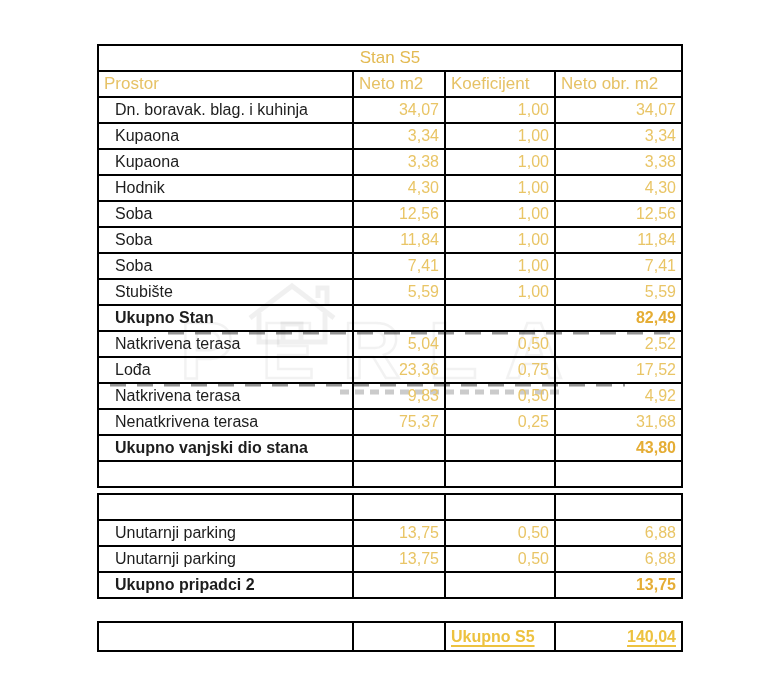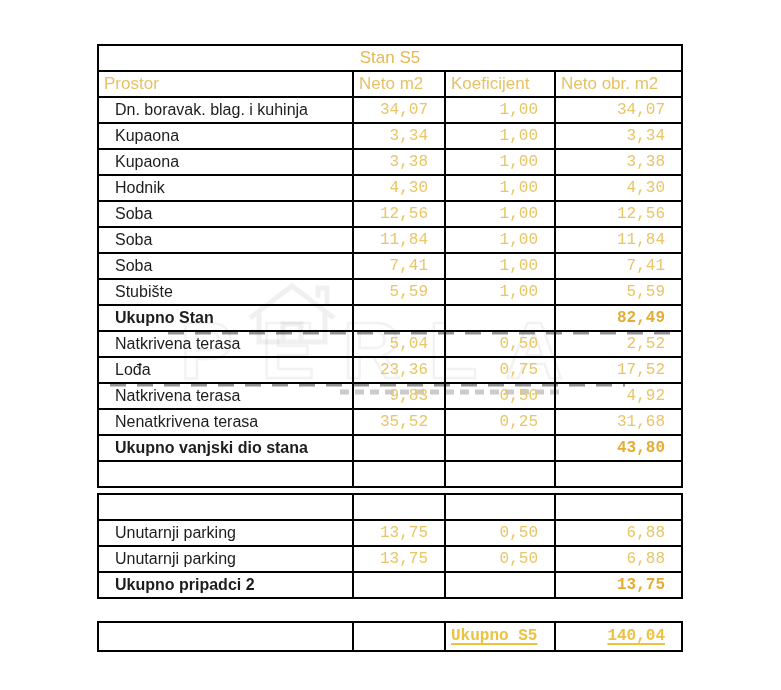--- a/index.html
+++ b/index.html
@@ -41,23 +41,22 @@
     font-size:17px;
     margin-top:36px;
   }
   td.label{
     text-align:left;
     padding-left:16px;
     color:var(--text);
   }
   td.value{
     text-align:right;
-    padding-right:16px;
+    padding-right:5px;
     color:var(--gold-value);
-    font-family:Liberation Mono, monospace;
   }
   td.total{font-weight:bold;}
   td.value.total{color:var(--gold-total);}
   td.grand{
     font-weight:bold;
     color:var(--gold-grand);
     text-decoration:underline;
     text-decoration-thickness:2px;
     text-underline-offset:3px;
   }
@@ -182,21 +181,21 @@
           <td class="value">17,52</td>
         </tr>
         <tr>
           <td class="label">Natkrivena terasa</td>
           <td class="value">9,83</td>
           <td class="value">0,50</td>
           <td class="value">4,92</td>
         </tr>
         <tr>
           <td class="label">Nenatkrivena terasa</td>
-          <td class="value">35,52</td>
+          <td class="value">75,37</td>
           <td class="value">0,25</td>
           <td class="value">31,68</td>
         </tr>
         <tr>
           <td class="label total">Ukupno vanjski dio stana</td>
           <td class="value">&nbsp;</td>
           <td class="value">&nbsp;</td>
           <td class="value total">43,80</td>
         </tr>
         <tr>

